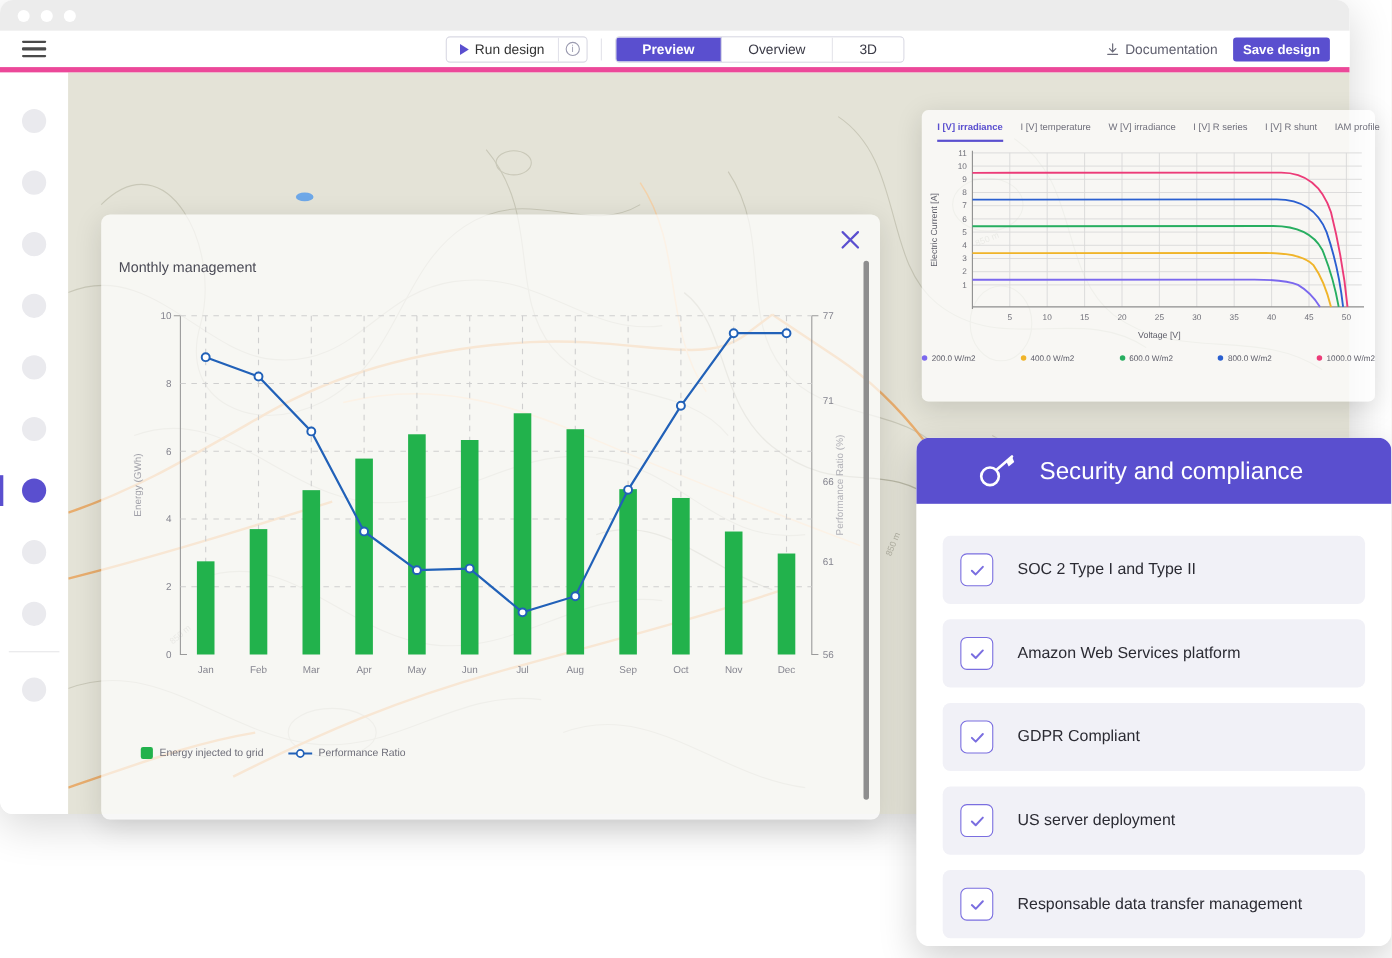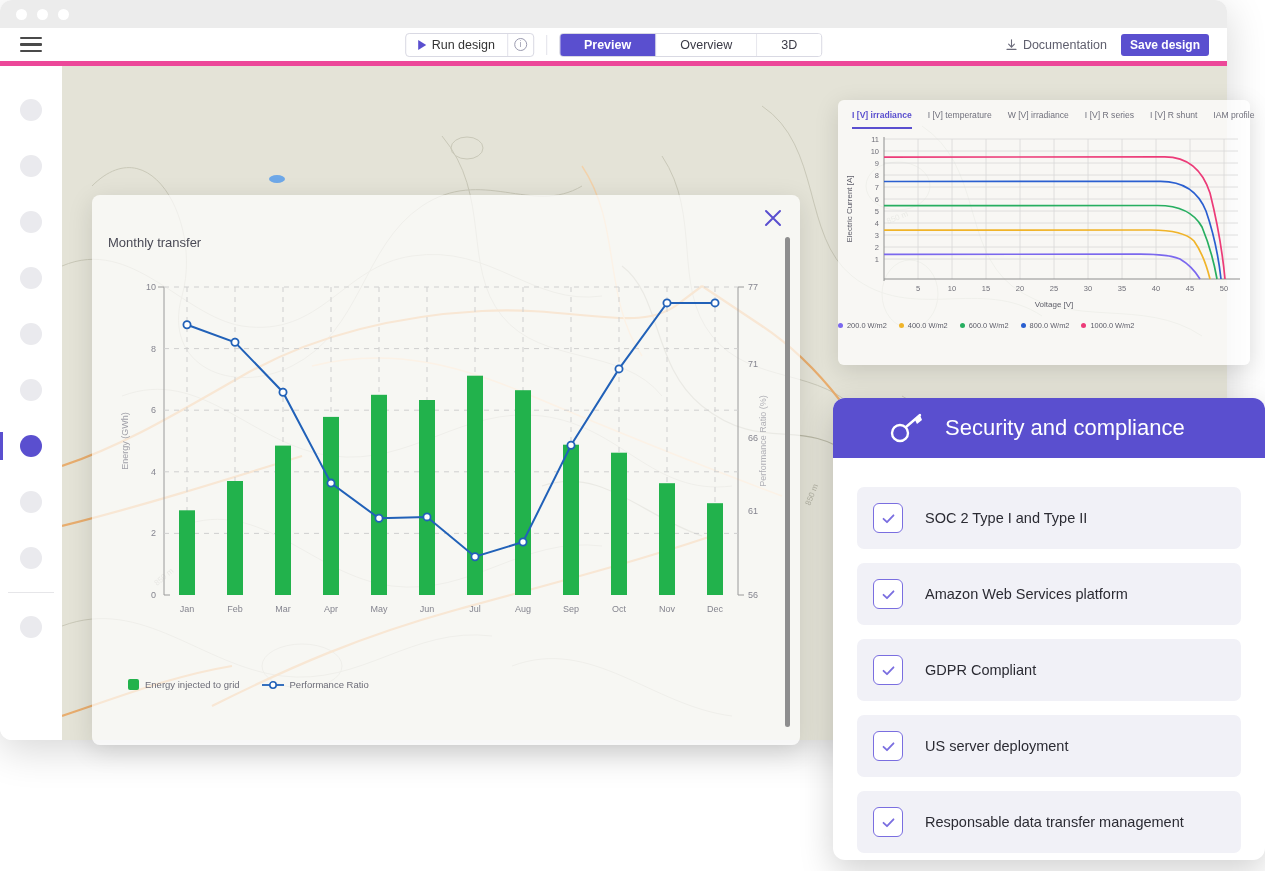--- a/index.html
+++ b/index.html
@@ -80,21 +80,21 @@
   
   .iv-panel {
     position: absolute; left: 838px; top: 100px; width: 412px; height: 265px;
     background: rgba(255,255,255,.72); border-radius: 6px;
     box-shadow: 0 6px 24px rgba(0,0,0,.13);
   }
   .iv-tabs { display: flex; align-items: flex-start; gap: 16px; padding: 10px 12px 0 14px; }
   .iv-tab { font-size: 8.6px; color: #70707c; padding-bottom: 7px; white-space: nowrap; }
   .iv-tab.active { color: #5a4fcf; font-weight: 700; border-bottom: 2px solid #5a4fcf; }
   .iv-chart { width: 412px; height: 190px; display: block; }
-  .iv-legend { display: flex; justify-content: flex-start; gap: 12px; margin-top: 2px; }
+  .iv-legend { display: flex; justify-content: space-between; gap: 12px; margin-top: 2px; }
   .iv-lg { display: flex; align-items: center; gap: 4px; font-size: 7.4px; color: #5c5c68; }
   .iv-dot { width: 5px; height: 5px; border-radius: 50%; }
 
   
   .sec-card {
     position: absolute; left: 833px; top: 398px; width: 432px; height: 462px;
     background: #fff; border-radius: 12px; box-shadow: 0 12px 34px rgba(0,0,0,.18); overflow: hidden;
   }
   .sec-head { height: 60px; background: #5a4fcf; display: flex; align-items: center; gap: 18px; padding-left: 56px; }
   .sec-head h2 { color: #fff; font-size: 22px; font-weight: 400; }
@@ -232,21 +232,21 @@
       </div>
     </div>
   </div>
 
   <div class="modal">
     <div class="modal-close">
       <svg viewBox="0 0 22 22">
         <path d="M4 4 L18 18 M18 4 L4 18" stroke="#5a4fcf" stroke-width="2" stroke-linecap="round" fill="none"></path>
       </svg>
     </div>
-    <div class="modal-title">Monthly transfer</div>
+    <div class="modal-title">Monthly management</div>
     <div class="modal-scroll"></div>
 
     <div class="chart-wrap">
       <svg class="chart-svg" viewBox="0 0 660 400" preserveAspectRatio="none">
 
         <g stroke="#9a9a9a" stroke-width="1" fill="none">
           <path d="M56 22 L50 22 M56 22 L56 330 L62 330"></path>
           <path d="M630 22 L636 22 M630 22 L630 330 L636 330"></path>
         </g>
 

